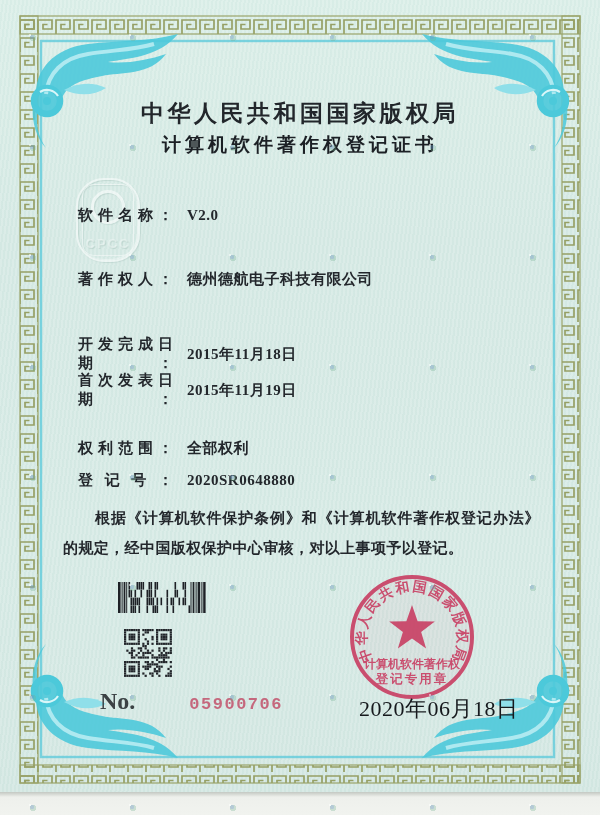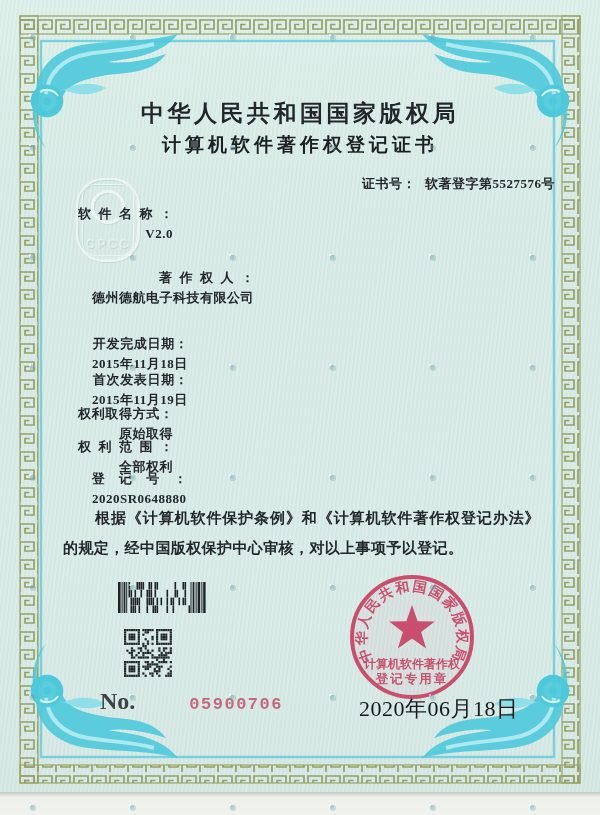--- a/index.html
+++ b/index.html
@@ -37,22 +37,22 @@
           font-family:"Liberation Sans",sans-serif;font-size:13px;font-weight:bold;letter-spacing:2px;
           color:rgba(255,255,255,.55);text-shadow:1px 1px 1px rgba(150,180,172,.55);}
   
   .authority{position:absolute;left:0;top:98px;width:600px;text-align:center;z-index:3;
              font-size:23px;font-weight:bold;letter-spacing:3.5px;color:#22262b;}
   .cert-title{position:absolute;left:0;top:132px;width:600px;text-align:center;z-index:3;
              font-size:19px;font-weight:bold;letter-spacing:4px;color:#1c2025;}
   .certno{position:absolute;left:362px;top:175px;z-index:3;font-size:13px;font-weight:bold;
              letter-spacing:.5px;color:#23272c;}
   .certno .v{margin-left:9px;}
-  .fieldrow{position:absolute;left:78px;display:flex;align-items:flex-end;z-index:3;
-            font-size:13px;font-weight:bold;color:#23272c;flex-direction:column;}
+  .fieldrow{position:absolute;left:78px;display:flex;align-items:center;z-index:3;
+            font-size:15px;font-weight:bold;color:#23272c;}
   .lab{display:inline-block;width:95px;text-align-last:justify;text-align:justify;flex:none;}
   .val{margin-left:14px;letter-spacing:.5px;line-height:21px;}
   .statement{position:absolute;left:63px;top:503px;width:477px;z-index:3;
              font-size:15px;font-weight:600;line-height:30px;letter-spacing:.4px;
              text-align:justify;text-indent:32px;color:#23272c;}
   
   .barcode{position:absolute;left:118px;top:582px;z-index:3;}
   .qr{position:absolute;left:124px;top:629px;z-index:3;}
   .serial{position:absolute;left:100px;top:688px;z-index:3;display:flex;align-items:baseline;gap:8px;}
   .serial .no{font-size:24px;color:#3c4245;font-weight:700;}
@@ -98,45 +98,38 @@
     </svg>
 
     <div class="emboss">
       <div class="inner"></div>
       <div class="ring"></div>
       <div class="ctext">CPCC</div>
     </div>
 
     <div class="authority">中华人民共和国国家版权局</div>
     <div class="cert-title">计算机软件著作权登记证书</div>
-    <div class="certno">
-      <span>证书号：</span><span class="v">软著登字第5527576号</span>
-    </div>
 
     <div class="fieldrow" style="top:205px">
       <span class="lab">软件名称：</span>
       <span class="val">
         <div>V2.0</div>
       </span>
     </div>
     <div class="fieldrow" style="top:269px">
       <span class="lab">著作权人：</span>
       <span class="val">德州德航电子科技有限公司</span>
     </div>
     <div class="fieldrow" style="top:335px">
       <span class="lab">开发完成日期：</span>
       <span class="val">2015年11月18日</span>
     </div>
     <div class="fieldrow" style="top:371px">
       <span class="lab">首次发表日期：</span>
       <span class="val">2015年11月19日</span>
-    </div>
-    <div class="fieldrow" style="top:405px">
-      <span class="lab">权利取得方式：</span>
-      <span class="val">原始取得</span>
     </div>
     <div class="fieldrow" style="top:438px">
       <span class="lab">权利范围：</span>
       <span class="val">全部权利</span>
     </div>
     <div class="fieldrow" style="top:470px">
       <span class="lab">登记号：</span>
       <span class="val">2020SR0648880</span>
     </div>
 

